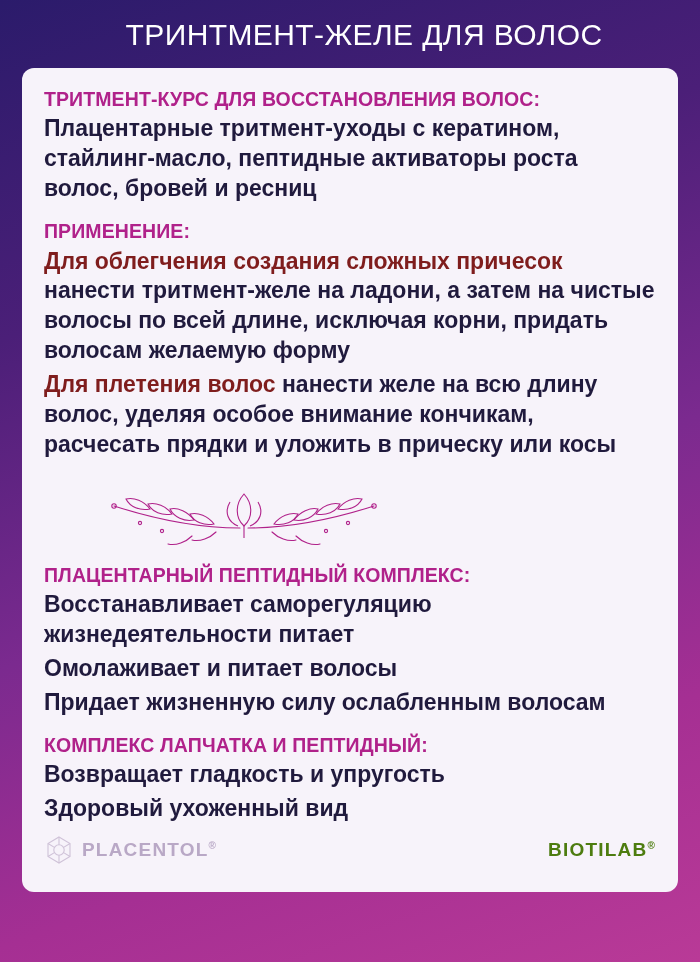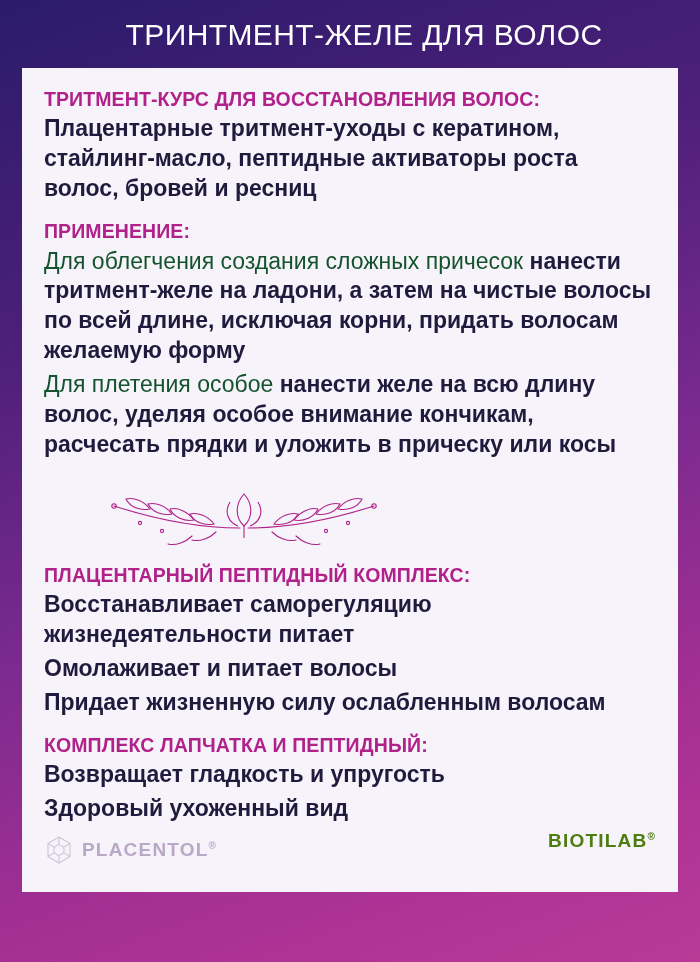--- a/index.html
+++ b/index.html
@@ -34,42 +34,42 @@
     font-family: "Liberation Sans", sans-serif;
     margin-left: 14px;
   }
   .card {
     position: absolute;
     top: 68px;
     left: 22px;
     width: 656px;
     height: 824px;
     background: #f7f3fa;
-    border-radius: 0;
+    border-radius: 12px;
     box-sizing: border-box;
     padding: 20px 22px 0 22px;
   }
   .heading {
     color: #b0218a;
     font-size: 19.5px;
     font-weight: bold;
     line-height: 1.15;
     margin: 0 0 4px 0;
     letter-spacing: 0.1px;
   }
   .body-text {
     color: #201a3d;
     font-size: 23px;
     font-weight: bold;
     line-height: 1.30;
     margin: 0;
   }
   .accent {
-    color: #14532d;
-    font-weight: normal;
+    color: #7f1d1d;
+    font-weight: bold;
   }
   .block {
     margin-bottom: 16px;
   }
   .block-tight {
     margin-bottom: 10px;
   }
   .para {
     margin: 0 0 4px 0;
   }
@@ -80,20 +80,21 @@
   }
   .footer {
     position: absolute;
     left: 0;
     bottom: 22px;
     width: 656px;
     height: 40px;
     padding: 0 22px;
     box-sizing: border-box;
     display: flex;
+    align-items: center;
     justify-content: space-between;
     gap: 17px;
   }
   .brand-left {
     display: flex;
     align-items: center;
     gap: 8px;
   }
   .brand-left .name {
     color: #b9a8c6;
@@ -140,21 +141,21 @@
         <div class="heading">ТРИТМЕНТ-КУРС ДЛЯ ВОССТАНОВЛЕНИЯ ВОЛОС:</div>
         <p class="body-text para">Плацентарные тритмент-уходы с кератином, стайлинг-масло, пептидные активаторы роста волос, бровей и ресниц</p>
       </div>
 
       <div class="block">
         <div class="heading">ПРИМЕНЕНИЕ:</div>
         <p class="body-text para">
           <span class="accent">Для облегчения создания сложных причесок</span><span> нанести тритмент-желе на ладони, а затем на чистые волосы по всей длине, исключая корни, придать волосам желаемую форму</span>
         </p>
         <p class="body-text para">
-          <span class="accent">Для плетения особое</span><span> нанести желе на всю длину волос, уделяя особое внимание кончикам, расчесать прядки и уложить в прическу или косы</span>
+          <span class="accent">Для плетения волос</span><span> нанести желе на всю длину волос, уделяя особое внимание кончикам, расчесать прядки и уложить в прическу или косы</span>
         </p>
       </div>
 
       <div class="divider">
         <svg width="400" height="70" viewBox="0 0 400 70" fill="none" stroke="#b0218a" stroke-width="1.1" aria-hidden="true">
           <g transform="translate(200,40)">
             <path d="M0,-22 C-9,-12 -9,2 0,10 C9,2 9,-12 0,-22 Z"></path>
             <path d="M-14,-14 C-20,-4 -16,6 -6,10"></path>
             <path d="M14,-14 C20,-4 16,6 6,10"></path>
             <path d="M0,10 L0,22"></path>

